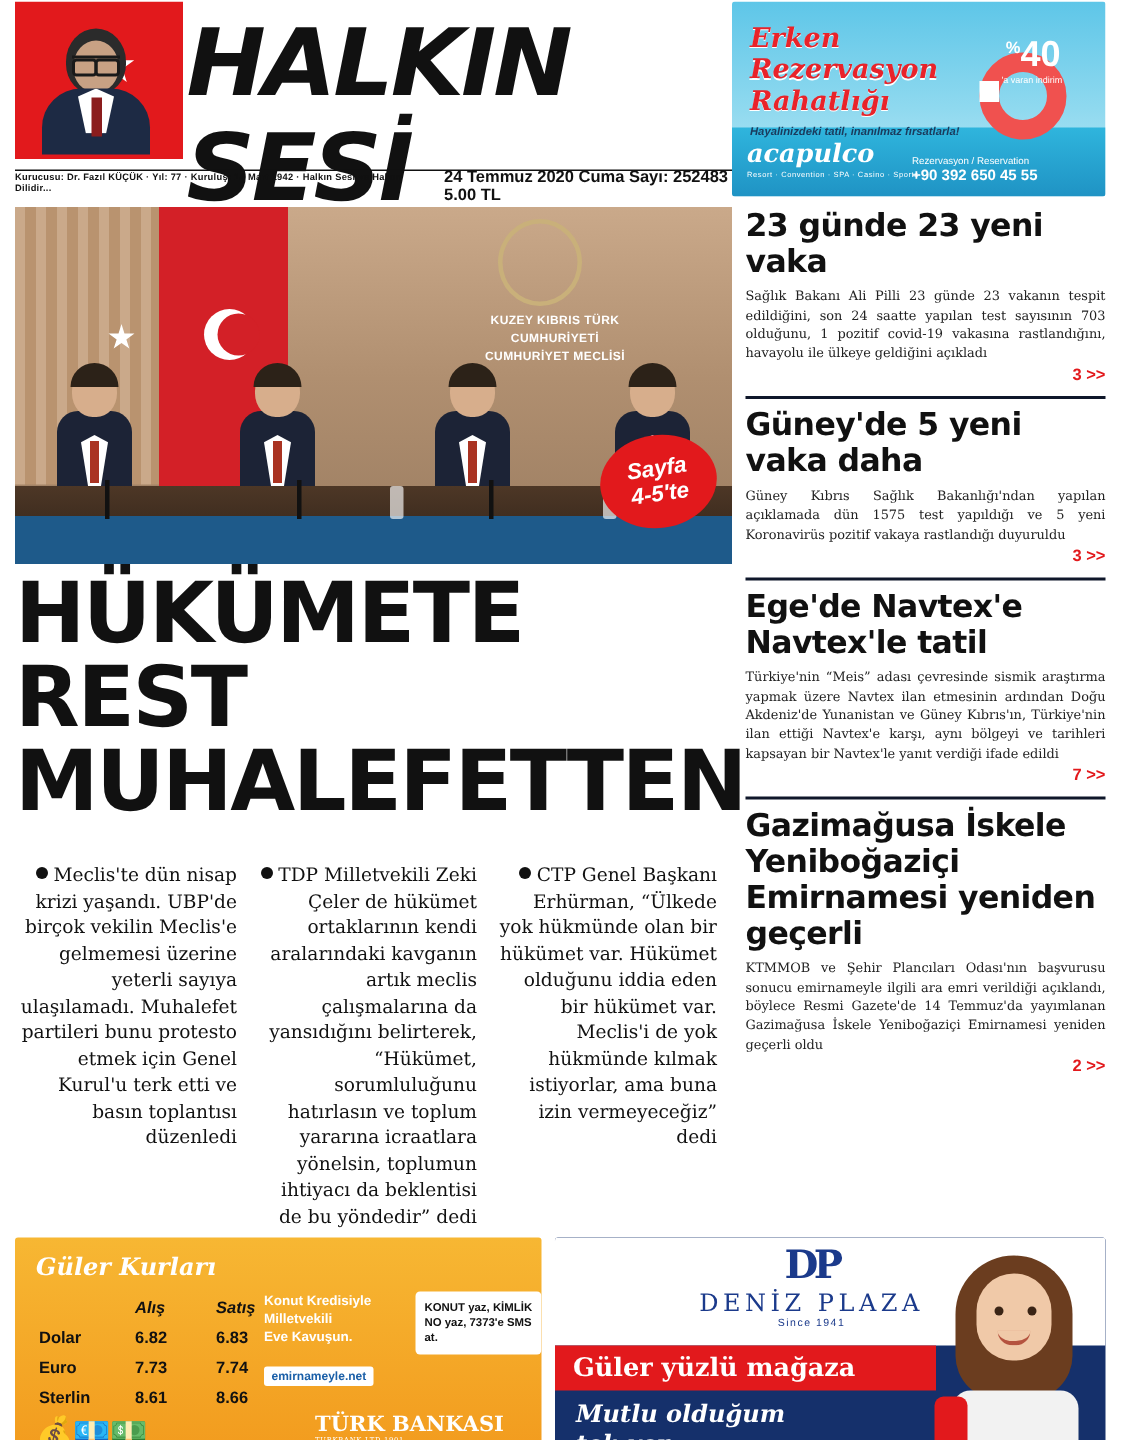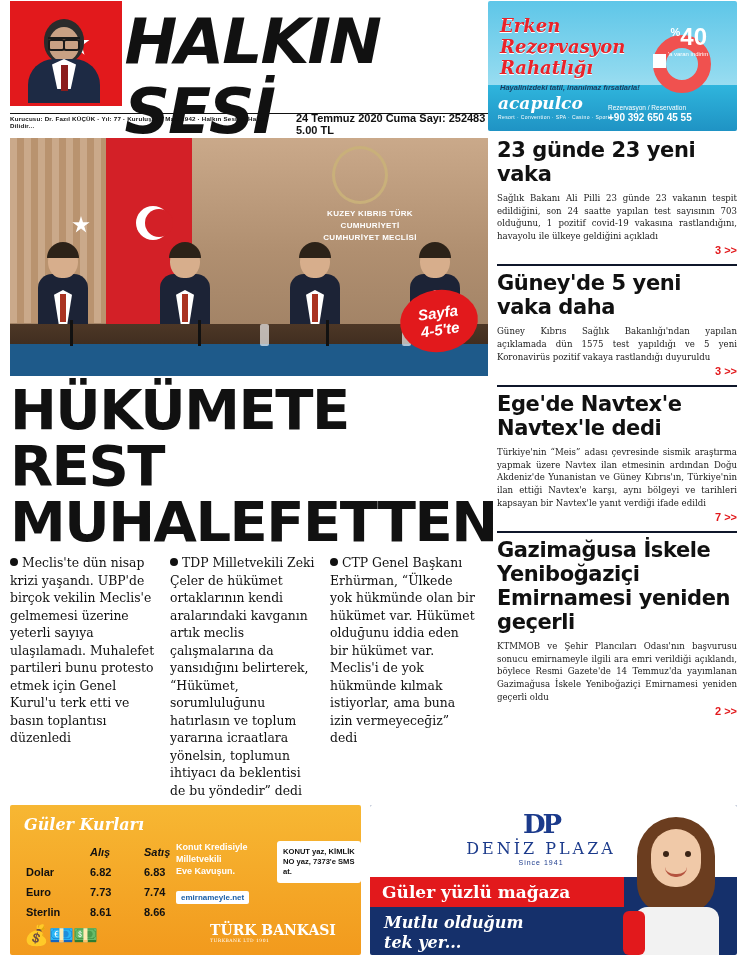--- a/index.html
+++ b/index.html
@@ -113,21 +113,21 @@
 
   
   .headline {
     margin-top:6px;
     font-family:"DejaVu Sans", sans-serif;
     font-weight:bold; font-size:56px; line-height:56px; letter-spacing:-1.5px;
     color:#111; text-align:left;
   }
   .headline .l2 { display:block; }
 
-  .lede-row { display:flex; gap:12px; margin-top:4px; }
+  .lede-row { display:flex; gap:12px; margin-top:24px;text-align:right; }
   .lede { width:148px; font-size:12.4px; line-height:17.5px; color:#111; font-family:"DejaVu Serif", serif; }
   .lede .dot { display:inline-block; width:8px; height:8px; background:#111; border-radius:50%; margin-right:4px; vertical-align:1px; }
 
   
   .rnews { border-top:2px solid #0f172a; padding-top:5px; margin-bottom:8px; position:relative; }
   .rnews:first-child { border-top:none; padding-top:0; }
   .rtitle { font-family:"DejaVu Sans", sans-serif; font-weight:bold; font-size:21px; line-height:24px; letter-spacing:-.4px; color:#111; }
   .rbody { font-size:8.6px; line-height:12.6px; color:#222; margin-top:6px; text-align:justify; font-family:"DejaVu Serif", serif; }
   .rpage { color:#e2191c; font-weight:bold; font-size:11px; text-align:right; margin-top:2px; }
 
@@ -298,21 +298,21 @@
         <div class="rpage">3 &gt;&gt;</div>
       </div>
 
       <div class="rnews">
         <div class="rtitle">Güney'de 5 yeni vaka daha</div>
         <div class="rbody">Güney Kıbrıs Sağlık Bakanlığı'ndan yapılan açıklamada dün 1575 test yapıldığı ve 5 yeni Koronavirüs pozitif vakaya rastlandığı duyuruldu</div>
         <div class="rpage">3 &gt;&gt;</div>
       </div>
 
       <div class="rnews">
-        <div class="rtitle">Ege'de Navtex'e Navtex'le dedi</div>
+        <div class="rtitle">Ege'de Navtex'e Navtex'le tatil</div>
         <div class="rbody">Türkiye'nin “Meis” adası çevresinde sismik araştırma yapmak üzere Navtex ilan etmesinin ardından Doğu Akdeniz'de Yunanistan ve Güney Kıbrıs'ın, Türkiye'nin ilan ettiği Navtex'e karşı, aynı bölgeyi ve tarihleri kapsayan bir Navtex'le yanıt verdiği ifade edildi</div>
         <div class="rpage">7 &gt;&gt;</div>
       </div>
 
       <div class="rnews">
         <div class="rtitle">Gazimağusa İskele Yeniboğaziçi Emirnamesi yeniden geçerli</div>
         <div class="rbody">KTMMOB ve Şehir Plancıları Odası'nın başvurusu sonucu emirnameyle ilgili ara emri verildiği açıklandı, böylece Resmi Gazete'de 14 Temmuz'da yayımlanan Gazimağusa İskele Yeniboğaziçi Emirnamesi yeniden geçerli oldu</div>
         <div class="rpage">2 &gt;&gt;</div>
       </div>
 

